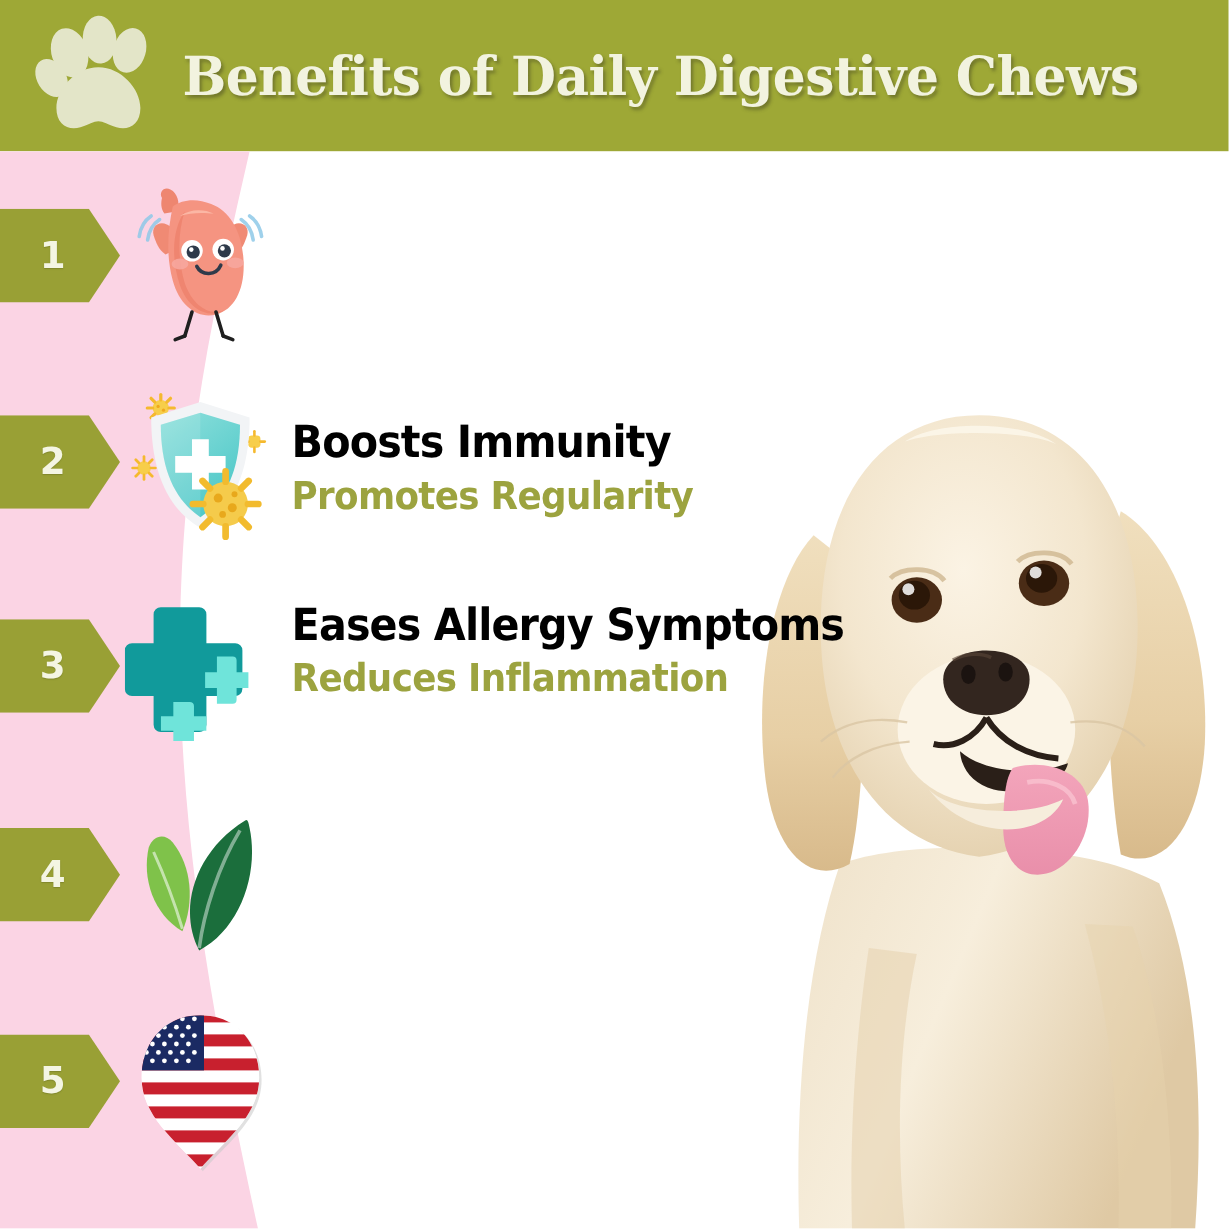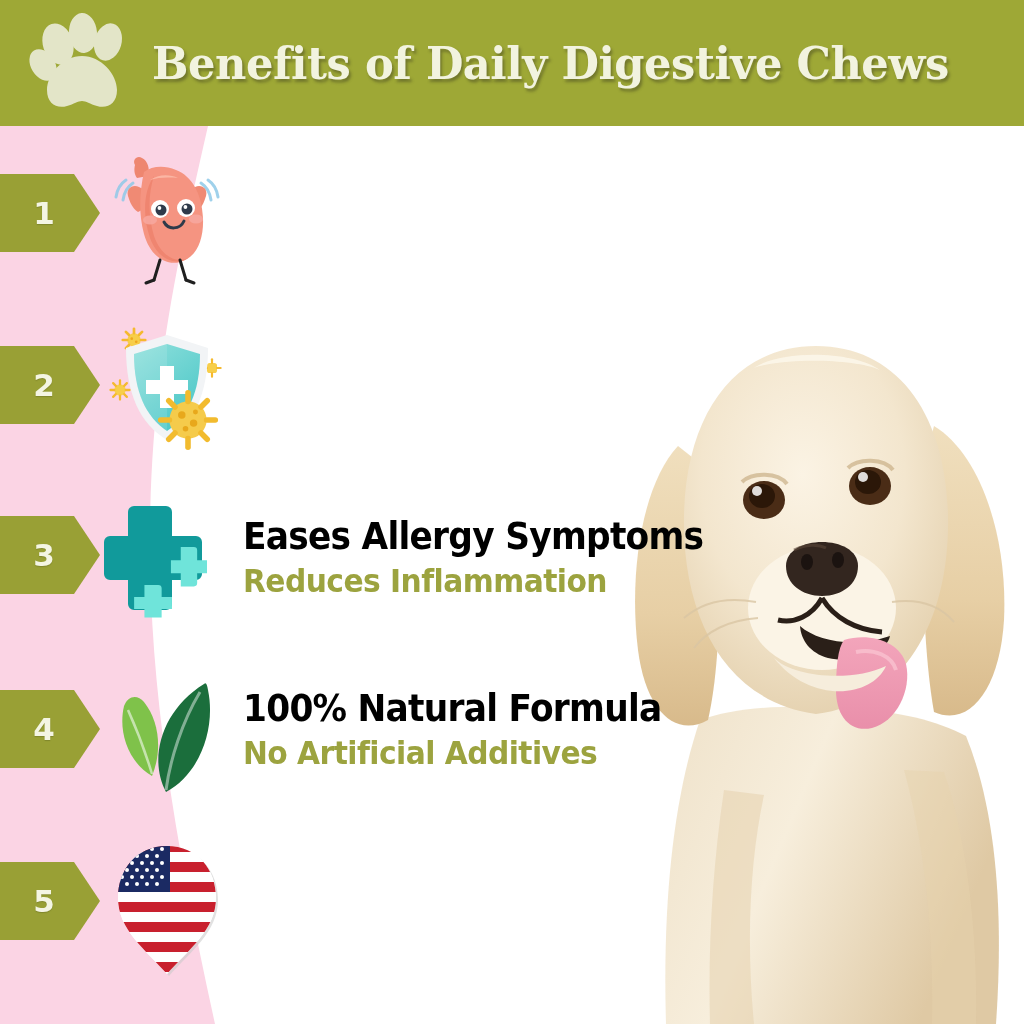--- a/index.html
+++ b/index.html
@@ -333,57 +333,57 @@
               <path d="M-21 21 L-31 31"></path>
               <path d="M21 21 L31 31"></path>
           </g>
           <circle cx="-10" cy="-8" r="6" fill="#E8A81C"></circle>
             <circle cx="9" cy="5" r="6" fill="#E8A81C"></circle>
           <circle cx="-4" cy="14" r="4.5" fill="#E8A81C"></circle>
             <circle cx="12" cy="-13" r="4" fill="#E8A81C"></circle>
         </g>
       </svg>
 
+      <div class="row-text" style="top:26px;">
+        <div class="row-title">Boosts Immunity</div>
+        <div class="row-sub">Promotes Regularity</div>
+      </div>
     </div>
 
     <div class="row" style="top:366px;">
       <svg class="badge" viewBox="0 0 100 78">
         <path d="M0 0 L74 0 L100 39 L74 78 L0 78 Z" fill="#99A035"></path>
       </svg>
       <div class="badge-num">3</div>
 
       <svg class="row-icon" viewBox="0 0 126 140">
         <path d="M30 14 L62 14 A6 6 0 0 1 68 20 L68 44 L92 44 A6 6 0 0 1 98 50 L98 82 A6 6 0 0 1 92 88 L68 88 L68 112 A6 6 0 0 1 62 118 L30 118 A6 6 0 0 1 24 112 L24 88 L6 88 A6 6 0 0 1 0 82 L0 50 A6 6 0 0 1 6 44 L24 44 L24 20 A6 6 0 0 1 30 14 Z" fill="#119A9B"></path>
         <path d="M96 64 L112 64 A4 4 0 0 1 116 68 L116 80 L128 80 L128 96 L116 96 L116 108 A4 4 0 0 1 112 112 L96 112 L96 96 L84 96 L84 80 L96 80 Z" fill="#6FE4DA" transform="translate(-20,-4) scale(0.82) translate(22,8)"></path>
         <path d="M46 106 L62 106 A4 4 0 0 1 66 110 L66 120 L78 120 L78 134 L66 134 L66 144 L46 144 L46 134 L34 134 L34 120 L46 120 Z" fill="#6FE4DA" transform="translate(-6,-12) scale(0.86) translate(8,16)"></path>
       </svg>
 
-      <div class="row-text" style="top:24px;">
+      <div class="row-text" style="top:8px;">
         <div class="row-title">Eases Allergy Symptoms</div>
         <div class="row-sub">Reduces Inflammation</div>
       </div>
     </div>
 
     <div class="row" style="top:540px;">
       <svg class="badge" viewBox="0 0 100 78">
         <path d="M0 0 L74 0 L100 39 L74 78 L0 78 Z" fill="#99A035"></path>
       </svg>
       <div class="badge-num">4</div>
 
       <svg class="row-icon" viewBox="0 0 126 140">
         <path d="M20 40 C14 66 24 96 48 110 C58 86 56 56 40 36 C33 28 24 30 20 40 Z" fill="#7FC24A"></path>
         <path d="M24 44 C34 66 42 88 48 108" stroke="#FFFFFF" stroke-width="2.5" fill="none" opacity="0.55"></path>
         <path d="M100 18 C58 44 44 92 62 126 C96 108 112 62 104 24 C103 18 102 16 100 18 Z" fill="#1B6E3C"></path>
         <path d="M96 26 C78 56 66 94 62 124" stroke="#FFFFFF" stroke-width="3" fill="none" opacity="0.45"></path>
       </svg>
 
-      <div class="row-text" style="top:22px;">
-        <div class="row-title">100% Natural Formula</div>
-        <div class="row-sub">No Artificial Additives</div>
-      </div>
     </div>
 
     <div class="row" style="top:712px;">
       <svg class="badge" viewBox="0 0 100 78">
         <path d="M0 0 L74 0 L100 39 L74 78 L0 78 Z" fill="#99A035"></path>
       </svg>
       <div class="badge-num">5</div>
 
       <svg class="row-icon" viewBox="0 0 126 140">
         <defs>

